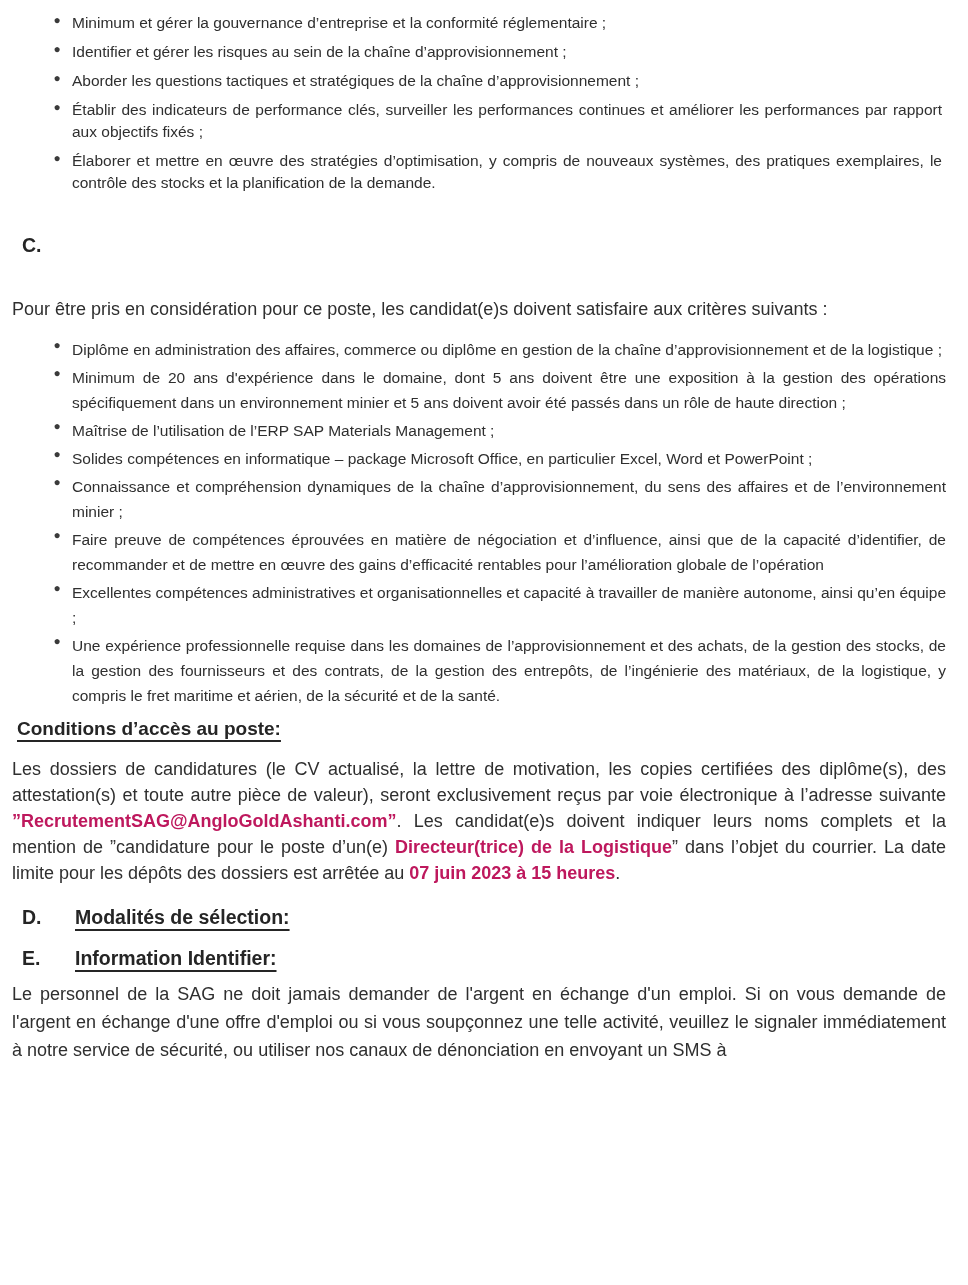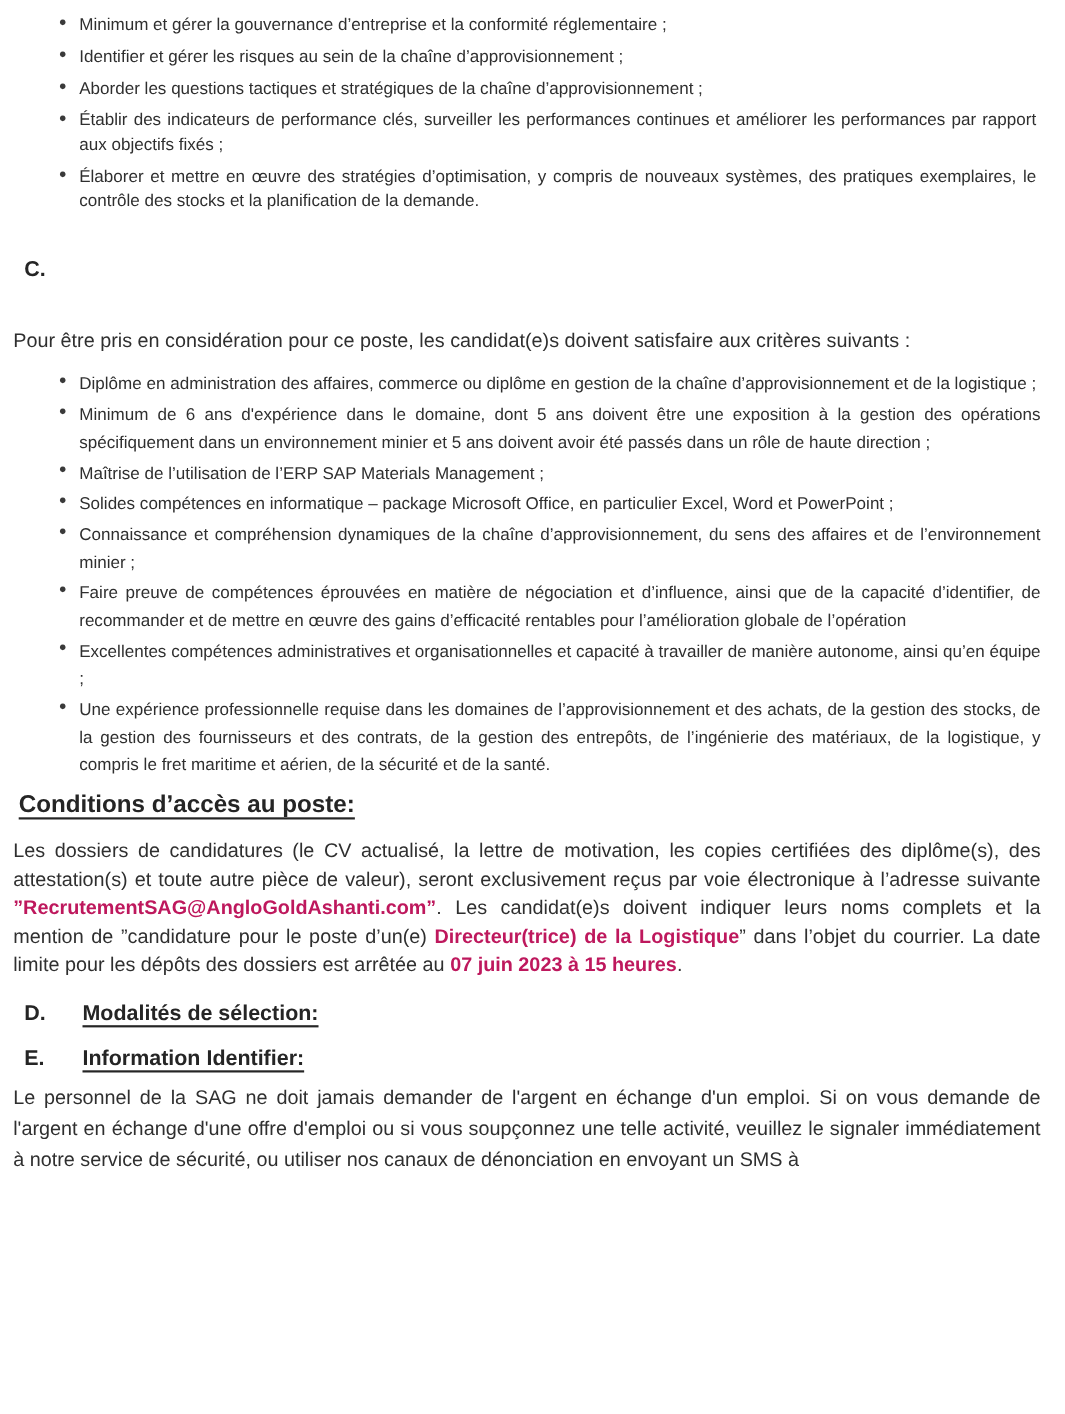--- a/index.html
+++ b/index.html
@@ -39,21 +39,21 @@
     text-decoration:underline;
     text-decoration-thickness:2px;
     text-underline-offset:5px;
   }
   .head-c { margin:40px 0 40px; }
   .head-d { margin:20px 0 18px; }
   .head-e { margin:16px 0 10px; }
 
   
   .left-head {
-    font-size:22px; font-weight:700; color:#252525;
+    font-size:19px; font-weight:700; color:#252525;
     margin:10px 0 16px; padding-left:5px;
   }
   .left-head span {
     text-decoration:underline;
     text-decoration-thickness:2px;
     text-underline-offset:5px;
   }
 
   .para {
     font-size:18px; line-height:26px;
@@ -105,21 +105,21 @@
 
   <ul class="blist c-list">
 
       <li>
         <span class="dot">●</span>
         <span class="btext">Diplôme en administration des affaires, commerce ou diplôme en gestion de la chaîne d’approvisionnement et de la logistique ;</span>
       </li>
 
       <li>
         <span class="dot">●</span>
-        <span class="btext">Minimum de 6 ans d'expérience dans le domaine, dont 5 ans doivent être une exposition à la gestion des opérations spécifiquement dans un environnement minier et 5 ans doivent avoir été passés dans un rôle de haute direction ;</span>
+        <span class="btext">Minimum de 20 ans d'expérience dans le domaine, dont 5 ans doivent être une exposition à la gestion des opérations spécifiquement dans un environnement minier et 5 ans doivent avoir été passés dans un rôle de haute direction ;</span>
       </li>
 
       <li>
         <span class="dot">●</span>
         <span class="btext">Maîtrise de l’utilisation de l’ERP SAP Materials Management ;</span>
       </li>
 
       <li>
         <span class="dot">●</span>
         <span class="btext">Solides compétences en informatique – package Microsoft Office, en particulier Excel, Word et PowerPoint ;</span>

